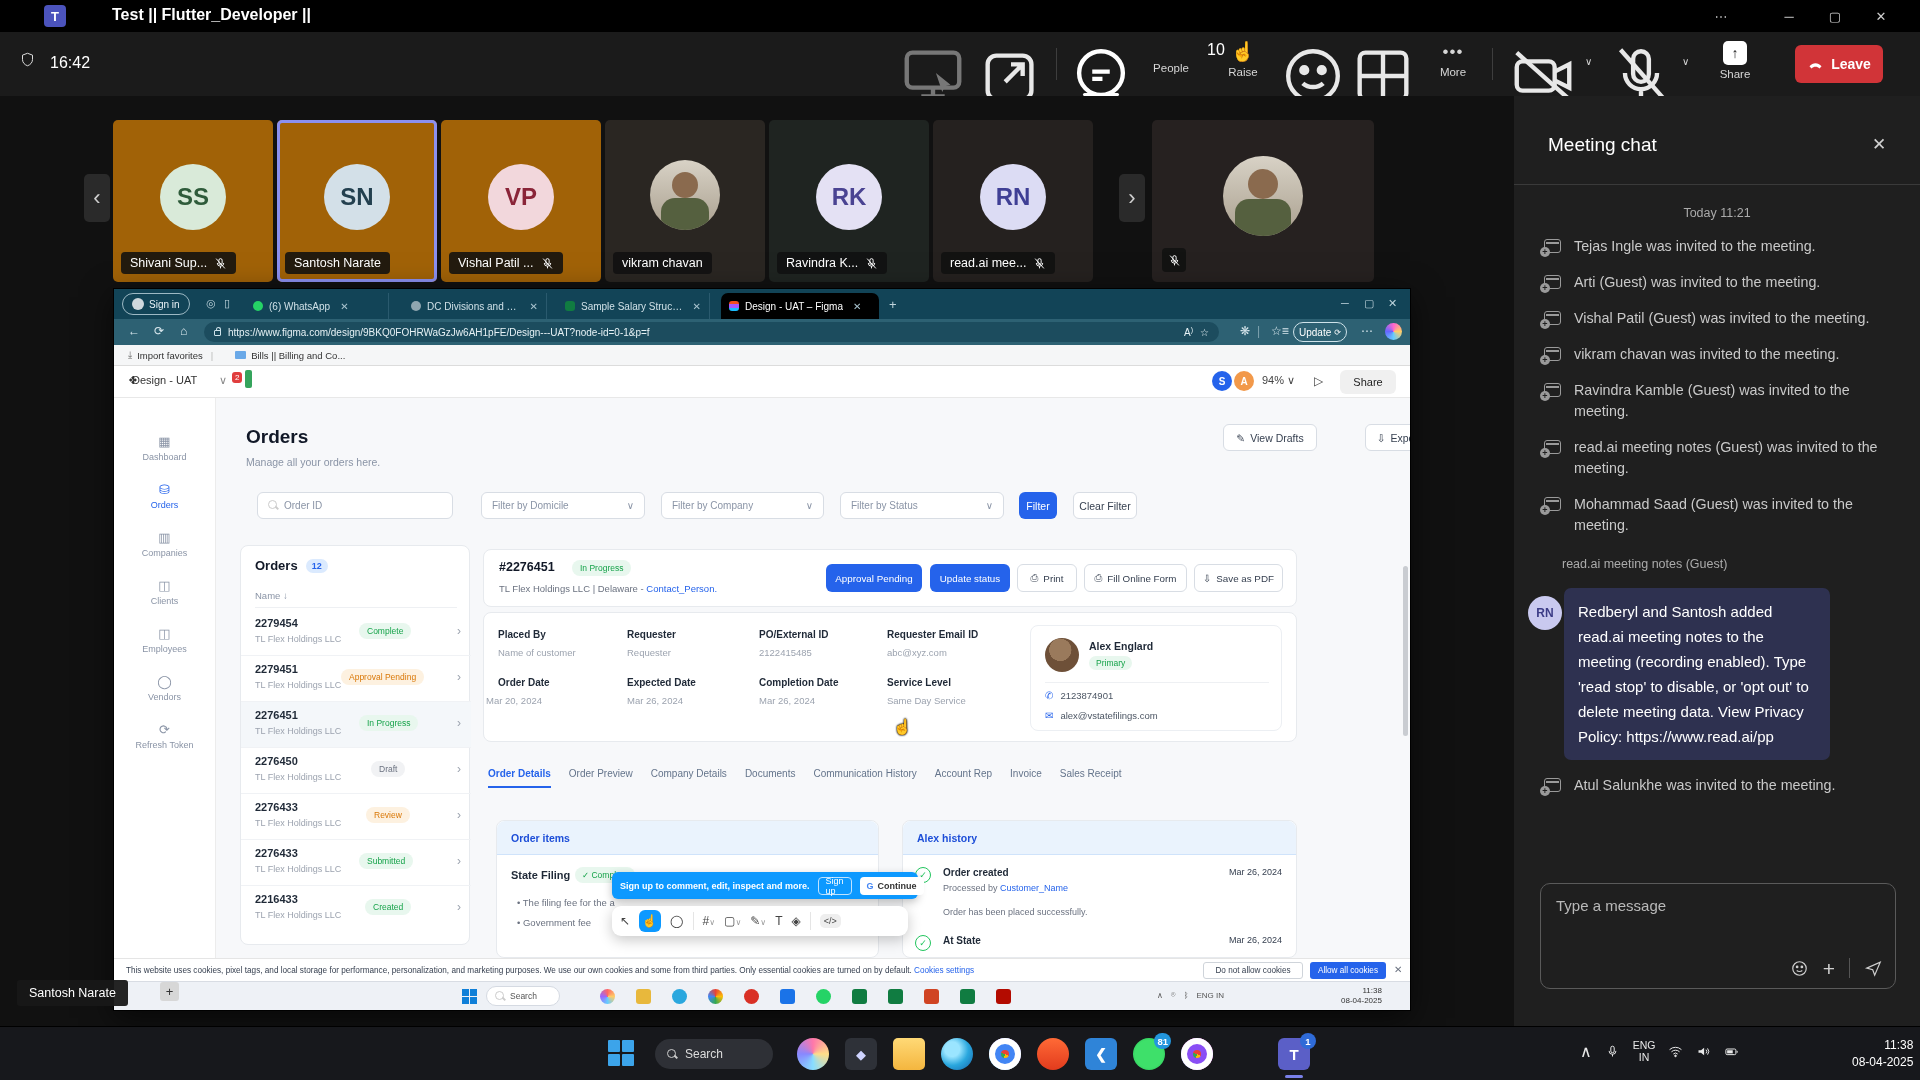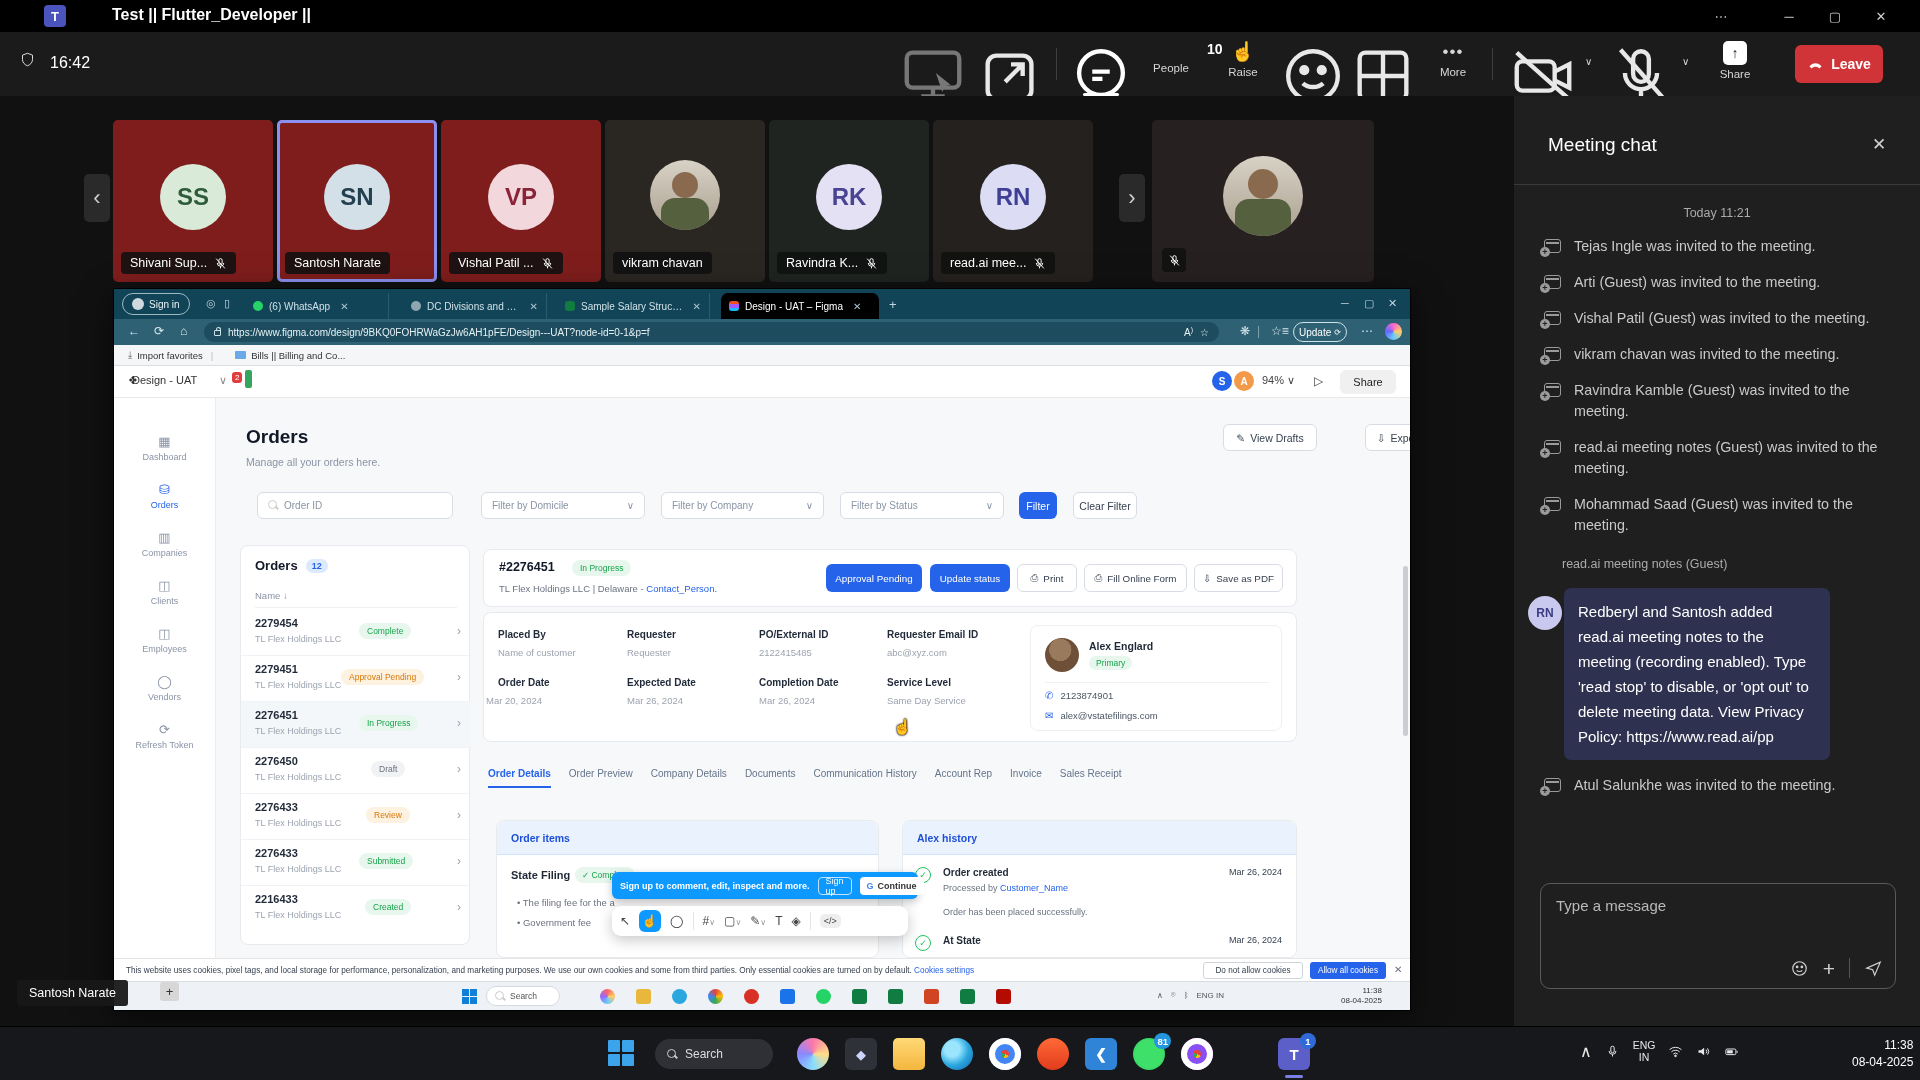--- a/index.html
+++ b/index.html
@@ -15,29 +15,29 @@
 
 #meetbar{position:absolute;top:32px;left:0;width:1920px;height:64px;background:#1b1b1b}
 #shield{position:absolute;left:20px;top:20px}
 #meet-time{position:absolute;left:50px;top:22px;color:#fff;font-size:16px}
 .mitem{position:absolute;top:9px;width:70px;display:flex;flex-direction:column;align-items:center;gap:3px;color:#d6d6d6;cursor:default}
 .mitem .lbl{font-size:11.5px;white-space:nowrap}
 .mitem.dim{color:#6d6d6d}
 .mitem.dim svg{opacity:.45}
 .mdiv{position:absolute;top:16px;width:1px;height:32px;background:#3e3e3e}
 #chat-underline{position:absolute;left:1083px;top:61px;width:36px;height:3px;background:#fff;border-radius:2px}
-#people-count{position:absolute;left:36px;top:0;font-size:14px;font-weight:bold;color:#fff}
+#people-count{position:absolute;left:36px;top:0;font-size:16px;font-weight:normal;color:#fff}
 .chev-s{font-size:10px;color:#d6d6d6}
 #leave-btn{position:absolute;left:1795px;top:13px;width:88px;height:38px;background:#d13438;border-radius:6px;color:#fff;display:flex;align-items:center;justify-content:center;gap:7px;font-size:14px;font-weight:bold}
 #share-ic{width:24px;height:24px;background:#fff;border-radius:5px;display:flex;align-items:center;justify-content:center;color:#1b1b1b;font-size:14px;font-weight:bold}
 
 
 #stage{position:absolute;top:96px;left:0;width:1514px;height:930px;background:#111}
 .stripnav{position:absolute;width:26px;height:48px;background:#2a2a2a;border-radius:5px;color:#cfcfcf;font-size:22px;display:flex;align-items:center;justify-content:center}
-.tile{position:absolute;top:24px;height:162px;background:#7f1d1d;border-radius:5px;overflow:hidden}
+.tile{position:absolute;top:24px;height:162px;background:#a16207;border-radius:5px;overflow:hidden}
 .tile.sel{outline:3px solid #8b90f0;outline-offset:-3px}
 .av{position:absolute;left:50%;top:44px;transform:translateX(-50%);width:66px;height:66px;border-radius:50%;display:flex;align-items:center;justify-content:center;font-size:24px;font-weight:bold}
 .namepill{position:absolute;left:8px;bottom:8px;background:rgba(17,17,17,.88);border-radius:4px;padding:4px 9px;color:#fff;font-size:12.5px;display:flex;align-items:center;gap:7px;white-space:nowrap}
 .mo{width:13px;height:13px}
 .photoface{position:absolute;left:50%;top:40px;transform:translateX(-50%);width:70px;height:70px;border-radius:50%;overflow:hidden;background:linear-gradient(#d8d2c6,#a99f8e)}
 .photoface .head{position:absolute;left:50%;top:12px;transform:translateX(-50%);width:26px;height:26px;border-radius:50%;background:#8a6a4e}
 .photoface .body{position:absolute;left:50%;top:38px;transform:translateX(-50%);width:48px;height:34px;border-radius:14px;background:#55603f}
 .micbadge{position:absolute;left:10px;bottom:10px;width:24px;height:24px;background:rgba(17,17,17,.85);border-radius:4px;display:flex;align-items:center;justify-content:center}
 
 

